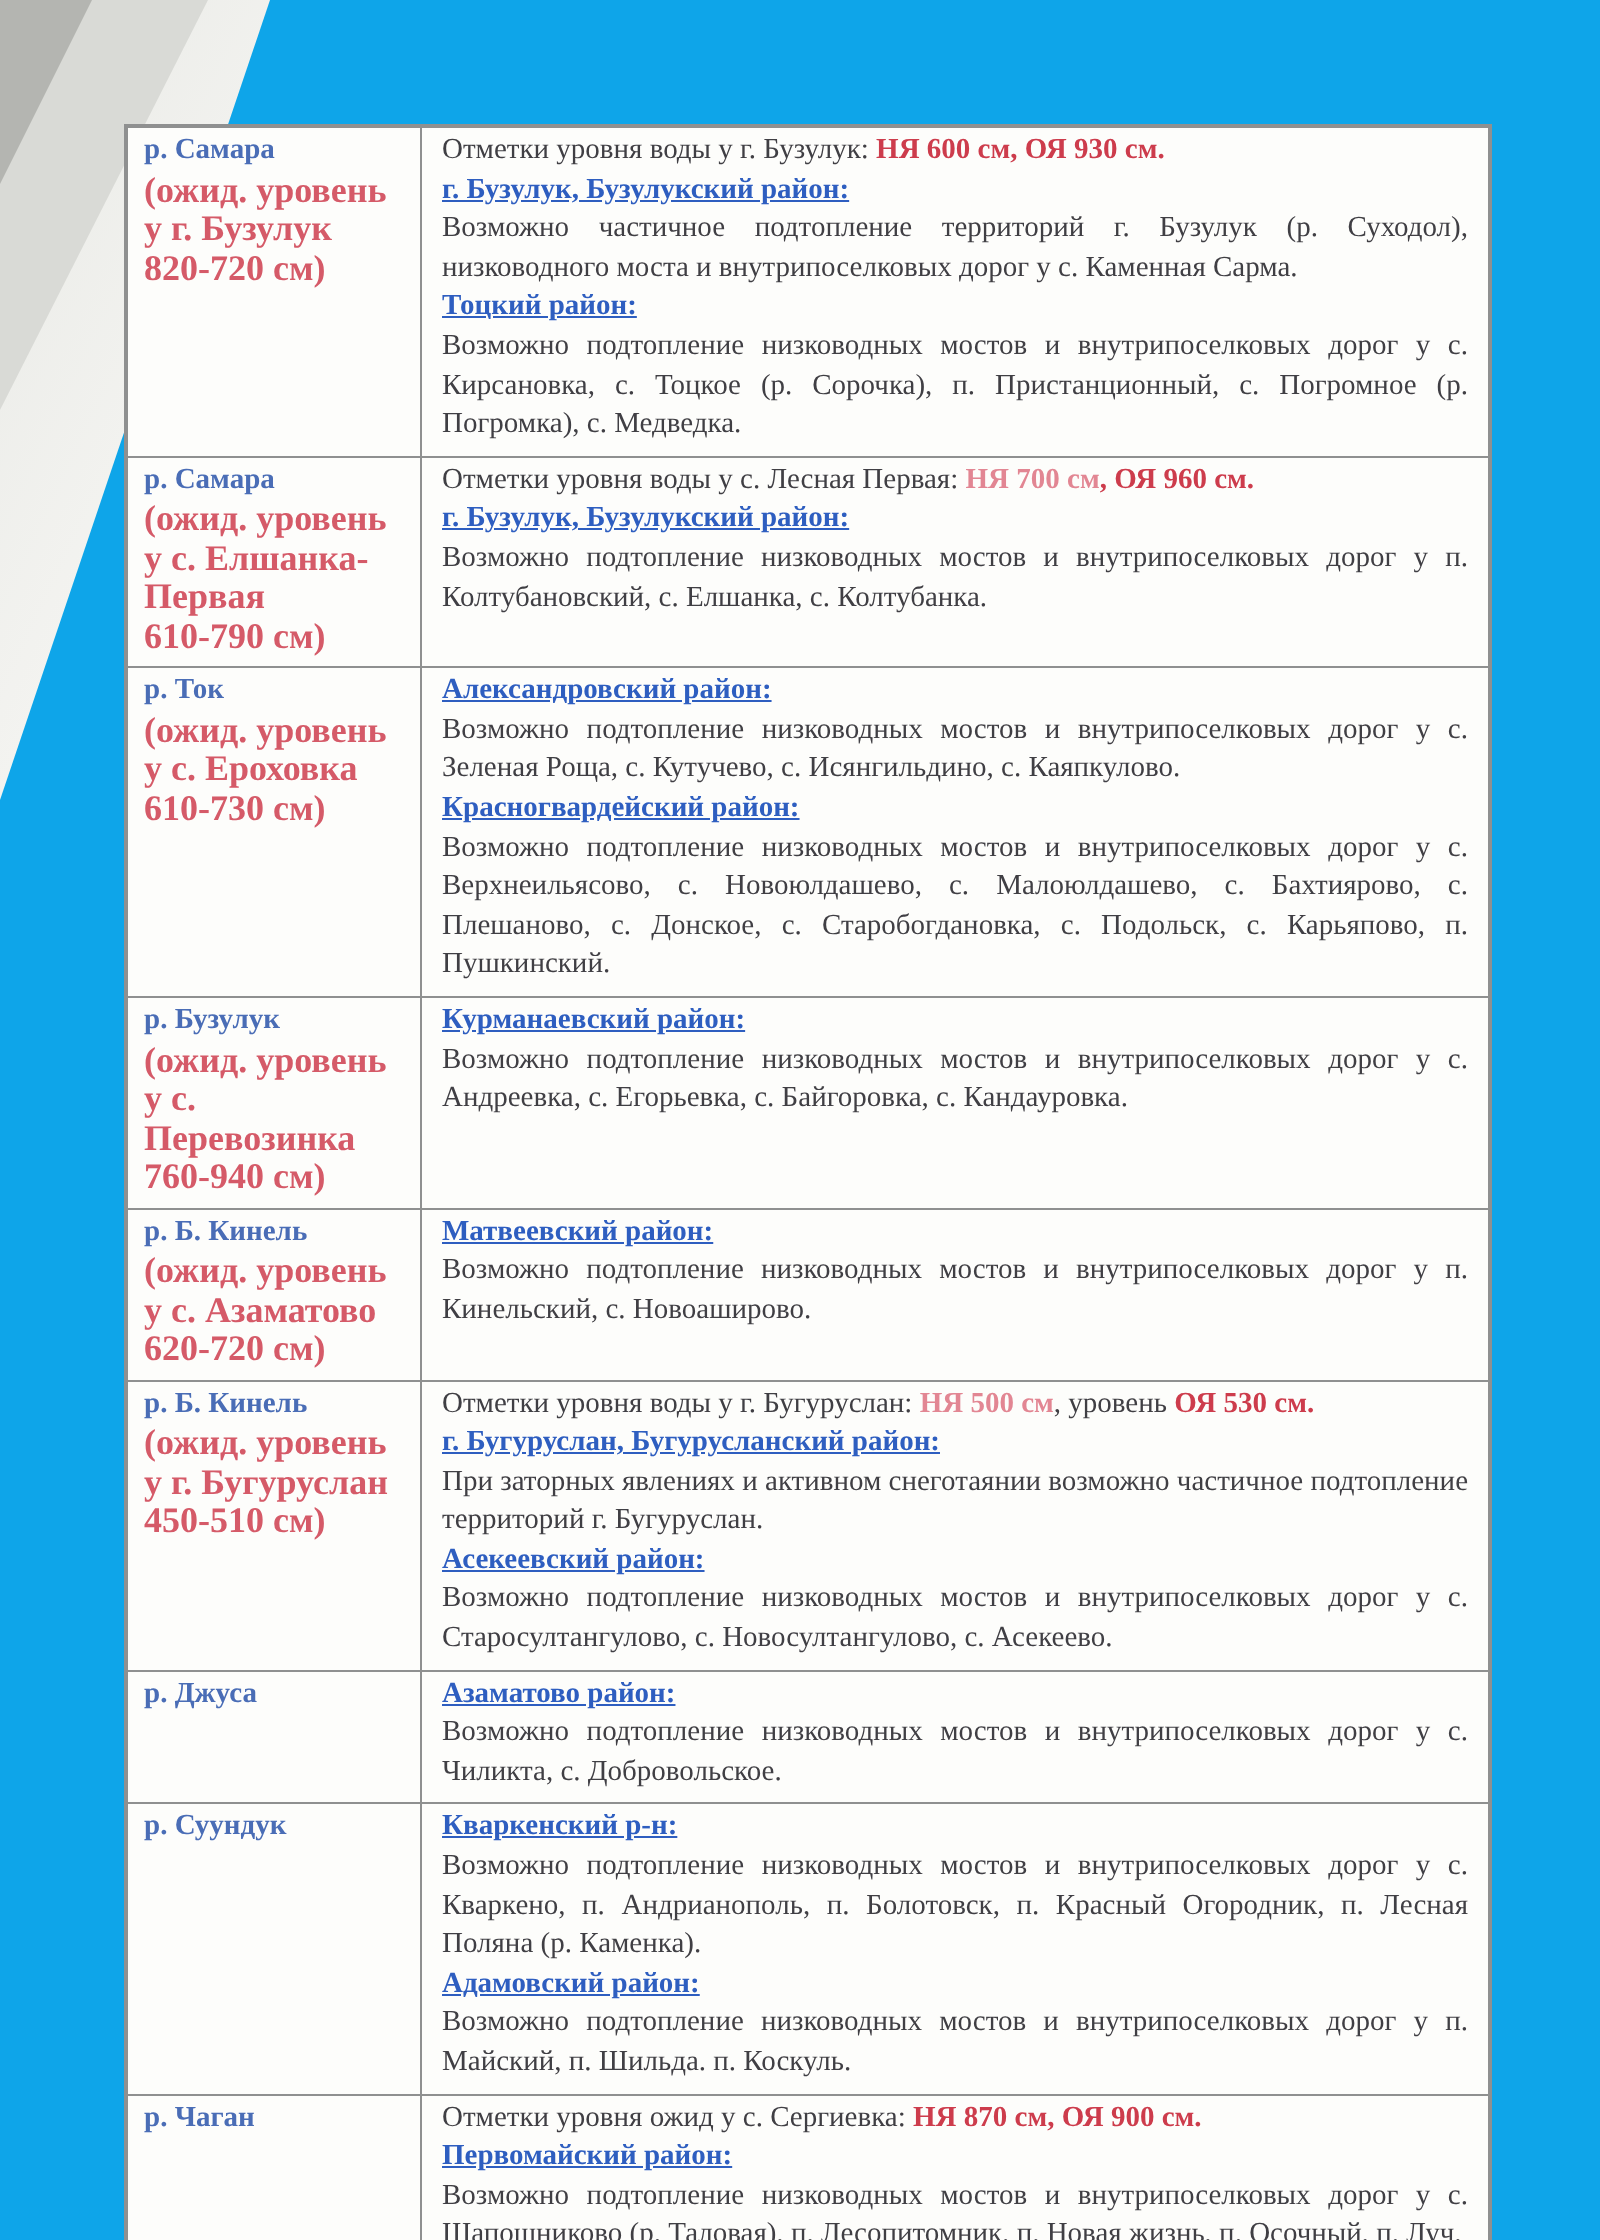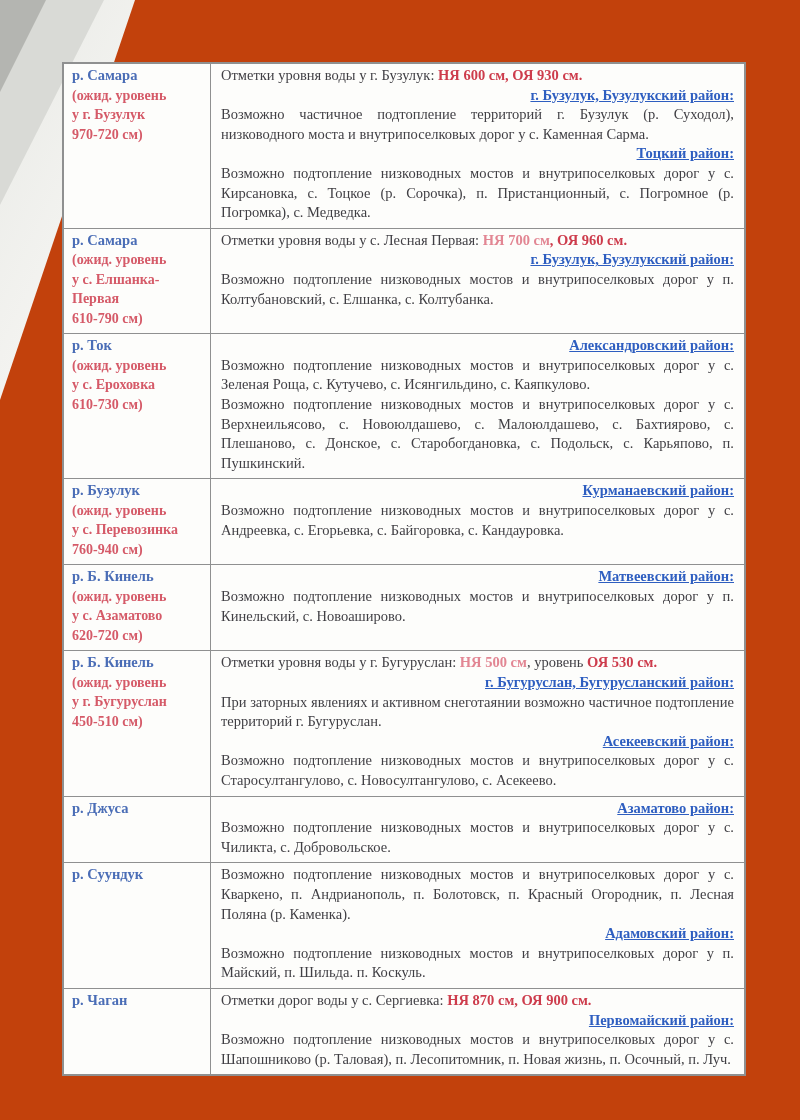--- a/index.html
+++ b/index.html
@@ -7,21 +7,21 @@
     padding: 0;
     width: 800px;
     height: 1120px;
     background: #f2f2ef;
     font-family: "Liberation Serif", "DejaVu Serif", serif;
   }
   .page {
     position: relative;
     width: 800px;
     height: 1120px;
-    background: #c2410c;
+    background: #0ea5e9;
     overflow: hidden;
     text-decoration: underline;
   }
   
   .corner-light {
     position: absolute; top: 0; left: 0;
     width: 150px; height: 400px;
     background: linear-gradient(115deg, #e9eae6 0%, #f3f3f0 55%, #fcfcf9 75%);
     clip-path: polygon(0 0, 135px 0, 0 400px);
   }
@@ -67,34 +67,33 @@
   }
   .river-name {
     color: #4a6db6;
     font-weight: bold;
     font-size: 14.5px;
     line-height: 19.5px;
   }
   .river-note {
     color: #d55a68;
     font-weight: bold;
-    font-size: 14px;
+    font-size: 18px;
     line-height: 19.5px;
   }
   .cell-right p {
     margin: 0;
     font-size: 14.5px;
     line-height: 19.6px;
   }
   .level-line { color: #403f44; }
   .district {
     color: #2e5ec0;
     font-weight: bold;
     text-decoration: underline;
-    text-align: right;
   }
   .para {
     color: #403f44;
     text-align: justify;
   }
   .seg-plain { color: #403f44; }
   .seg-red { color: #cd3c4c; font-weight: bold; }
   .seg-redlight { color: #e28693; font-weight: bold; }
 </style>
 </head>
@@ -104,21 +103,21 @@
   <div class="corner-light"></div>
   <div class="corner-mid"></div>
   <div class="corner-dark"></div>
 
   <div class="doc-table">
       <div class="t-row">
         <div class="cell cell-left">
           <div class="river-name">р. Самара</div>
           <div class="river-note">(ожид. уровень</div>
           <div class="river-note">у г. Бузулук</div>
-          <div class="river-note">970-720 см)</div>
+          <div class="river-note">820-720 см)</div>
         </div>
         <div class="cell cell-right">
           <p class="level-line"><span class="seg-plain">Отметки уровня воды у г. Бузулук: </span><span class="seg-red">НЯ 600 см, ОЯ 930 см.</span></p>
           <p class="district">г. Бузулук, Бузулукский район:</p>
           <p class="para">Возможно частичное подтопление территорий г. Бузулук (р. Суходол), низководного моста и внутрипоселковых дорог у с. Каменная Сарма.</p>
           <p class="district">Тоцкий район:</p>
           <p class="para">Возможно подтопление низководных мостов и внутрипоселковых дорог у с. Кирсановка, с. Тоцкое (р. Сорочка), п. Пристанционный, с. Погромное (р. Погромка), с. Медведка.</p>
         </div>
       </div>
       <div class="t-row">
@@ -138,20 +137,21 @@
       <div class="t-row">
         <div class="cell cell-left">
           <div class="river-name">р. Ток</div>
           <div class="river-note">(ожид. уровень</div>
           <div class="river-note">у с. Ероховка</div>
           <div class="river-note">610-730 см)</div>
         </div>
         <div class="cell cell-right">
           <p class="district">Александровский район:</p>
           <p class="para">Возможно подтопление низководных мостов и внутрипоселковых дорог у с. Зеленая Роща, с. Кутучево, с. Исянгильдино, с. Каяпкулово.</p>
+          <p class="district">Красногвардейский район:</p>
           <p class="para">Возможно подтопление низководных мостов и внутрипоселковых дорог у с. Верхнеильясово, с. Новоюлдашево, с. Малоюлдашево, с. Бахтиярово, с. Плешаново, с. Донское, с. Старобогдановка, с. Подольск, с. Карьяпово, п. Пушкинский.</p>
         </div>
       </div>
       <div class="t-row">
         <div class="cell cell-left">
           <div class="river-name">р. Бузулук</div>
           <div class="river-note">(ожид. уровень</div>
           <div class="river-note">у с. Перевозинка</div>
           <div class="river-note">760-940 см)</div>
         </div>
@@ -194,29 +194,30 @@
         <div class="cell cell-right">
           <p class="district">Азаматово район:</p>
           <p class="para">Возможно подтопление низководных мостов и внутрипоселковых дорог у с. Чиликта, с. Добровольское.</p>
         </div>
       </div>
       <div class="t-row">
         <div class="cell cell-left">
           <div class="river-name">р. Суундук</div>
         </div>
         <div class="cell cell-right">
+          <p class="district">Кваркенский р-н:</p>
           <p class="para">Возможно подтопление низководных мостов и внутрипоселковых дорог у с. Кваркено, п. Андрианополь, п. Болотовск, п. Красный Огородник, п. Лесная Поляна (р. Каменка).</p>
           <p class="district">Адамовский район:</p>
           <p class="para">Возможно подтопление низководных мостов и внутрипоселковых дорог у п. Майский, п. Шильда. п. Коскуль.</p>
         </div>
       </div>
       <div class="t-row">
         <div class="cell cell-left">
           <div class="river-name">р. Чаган</div>
         </div>
         <div class="cell cell-right">
-          <p class="level-line"><span class="seg-plain">Отметки дорог воды у с. Сергиевка: </span><span class="seg-red">НЯ 870 см, ОЯ 900 см.</span></p>
+          <p class="level-line"><span class="seg-plain">Отметки уровня ожид у с. Сергиевка: </span><span class="seg-red">НЯ 870 см, ОЯ 900 см.</span></p>
           <p class="district">Первомайский район:</p>
           <p class="para">Возможно подтопление низководных мостов и внутрипоселковых дорог у с. Шапошниково (р. Таловая), п. Лесопитомник, п. Новая жизнь, п. Осочный, п. Луч.</p>
         </div>
       </div>
     </div>
 </div>
 
 </body></html>

